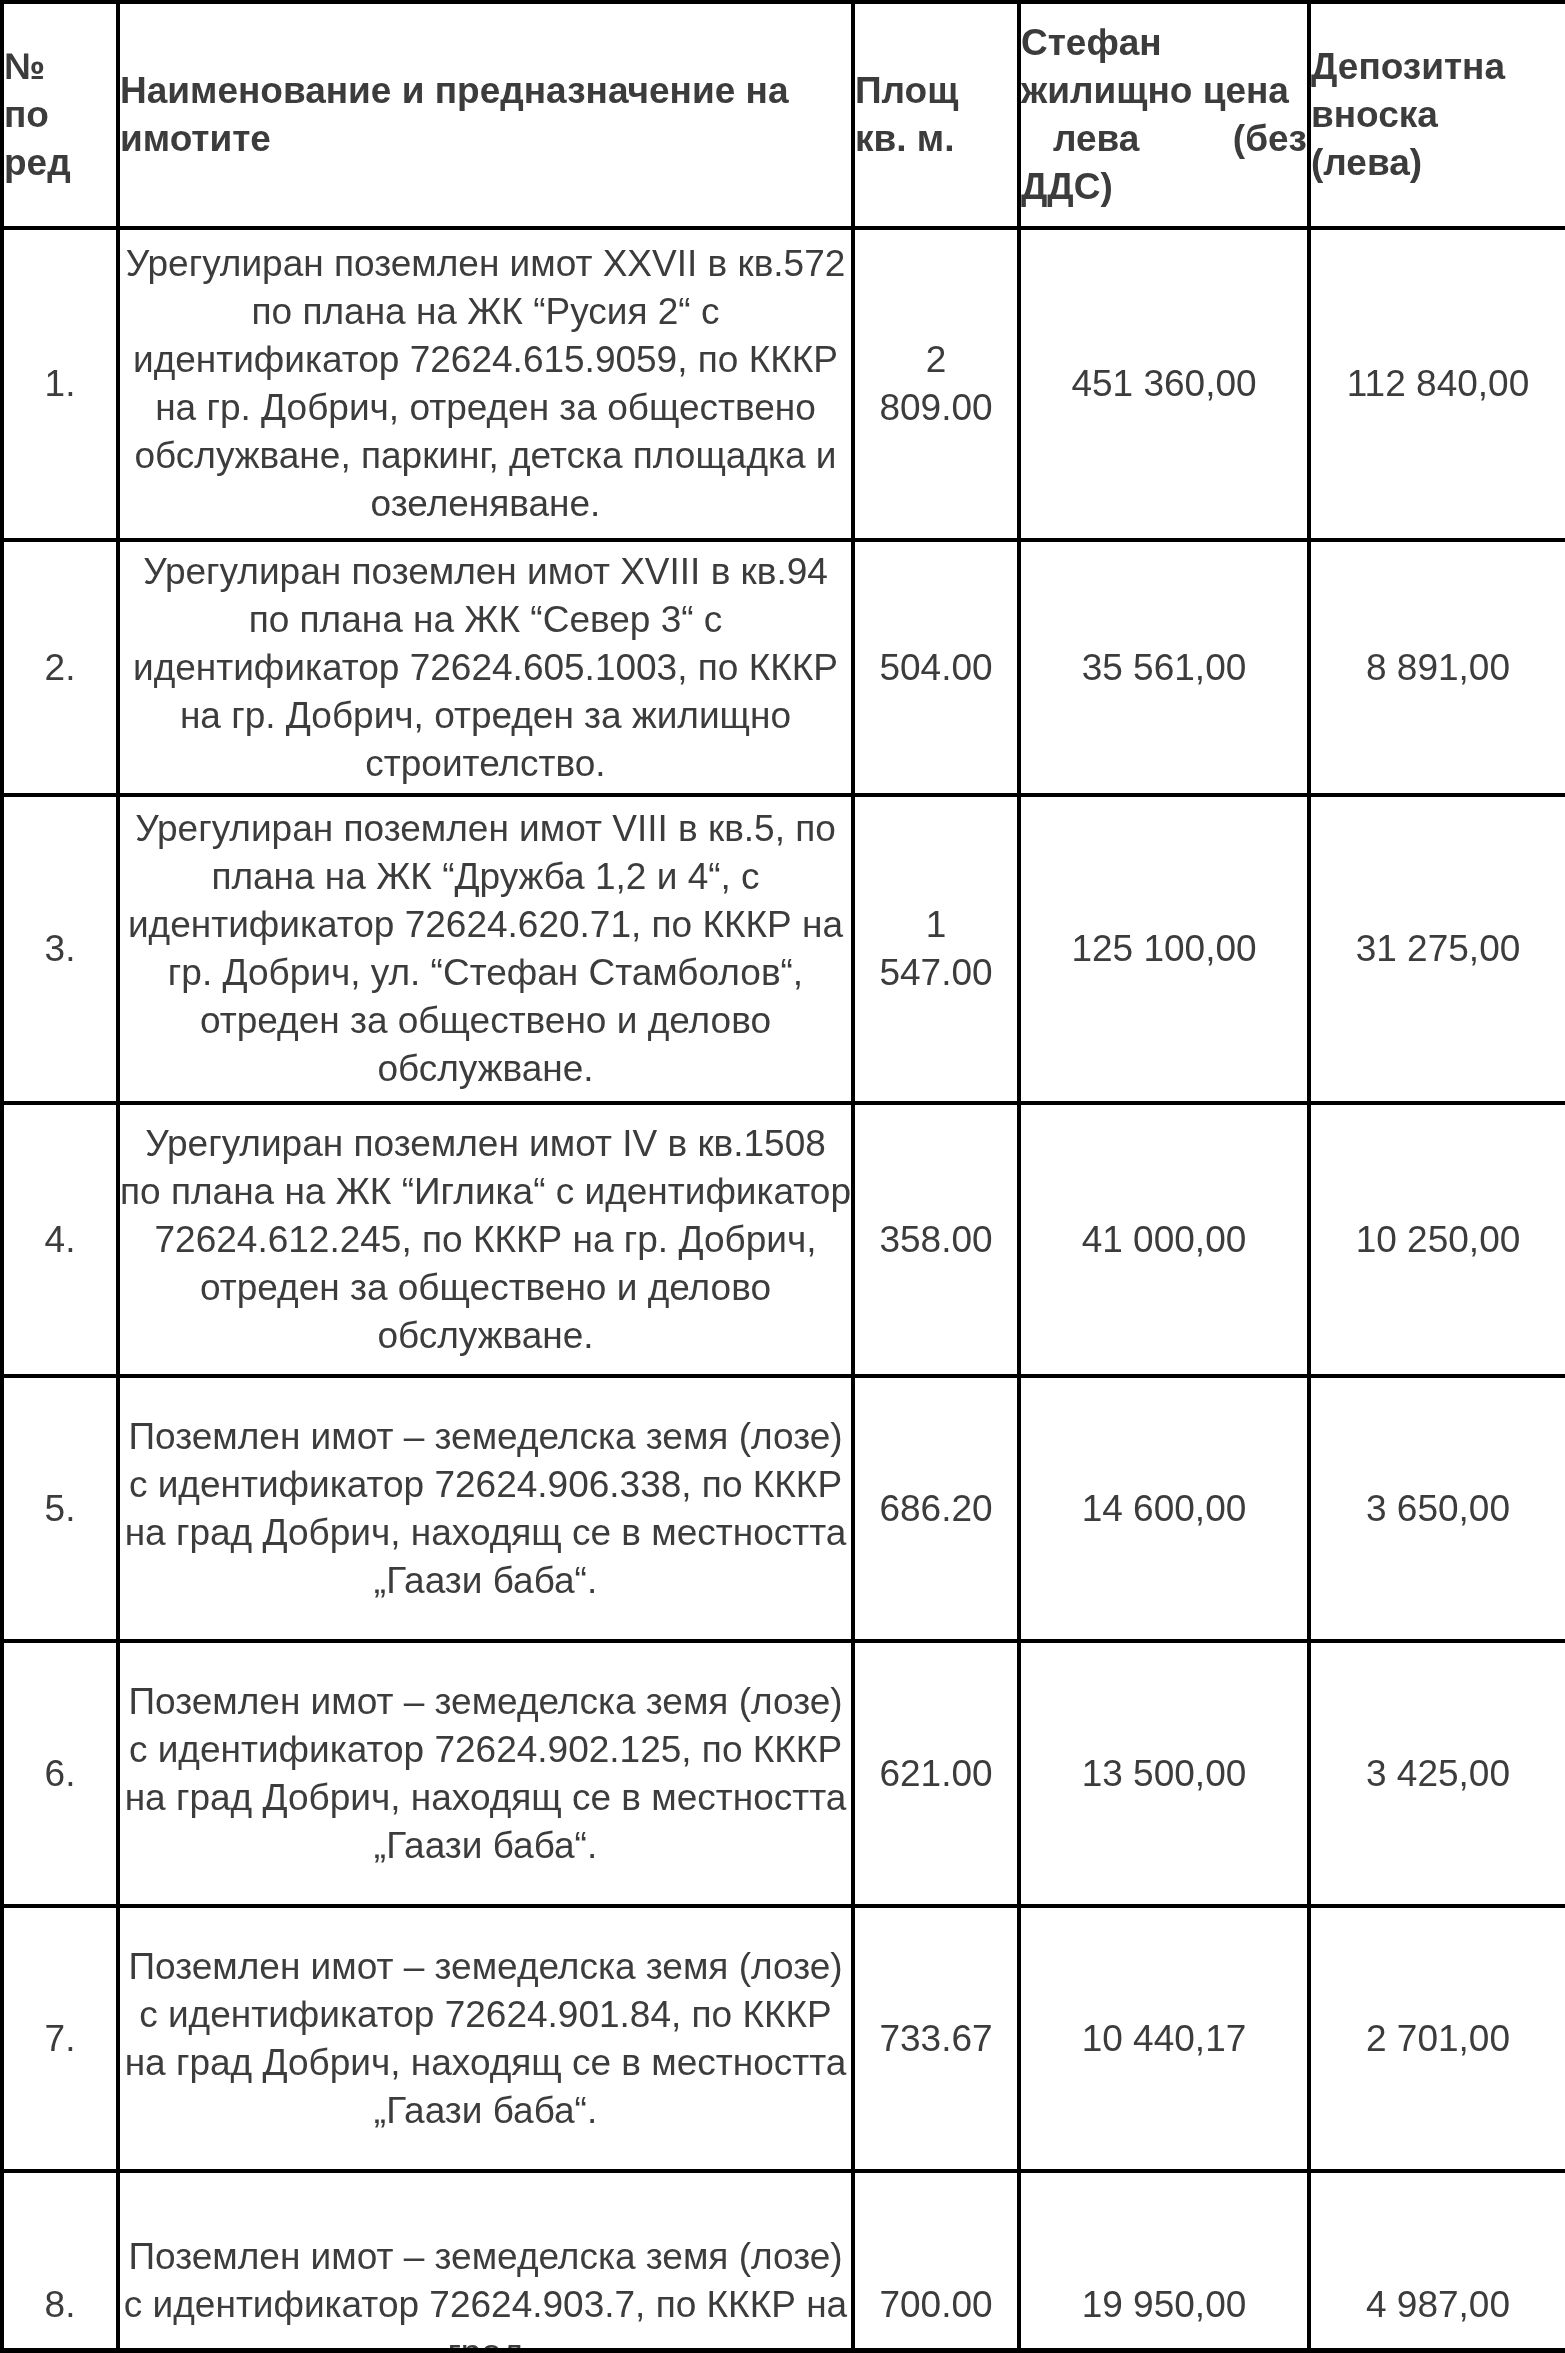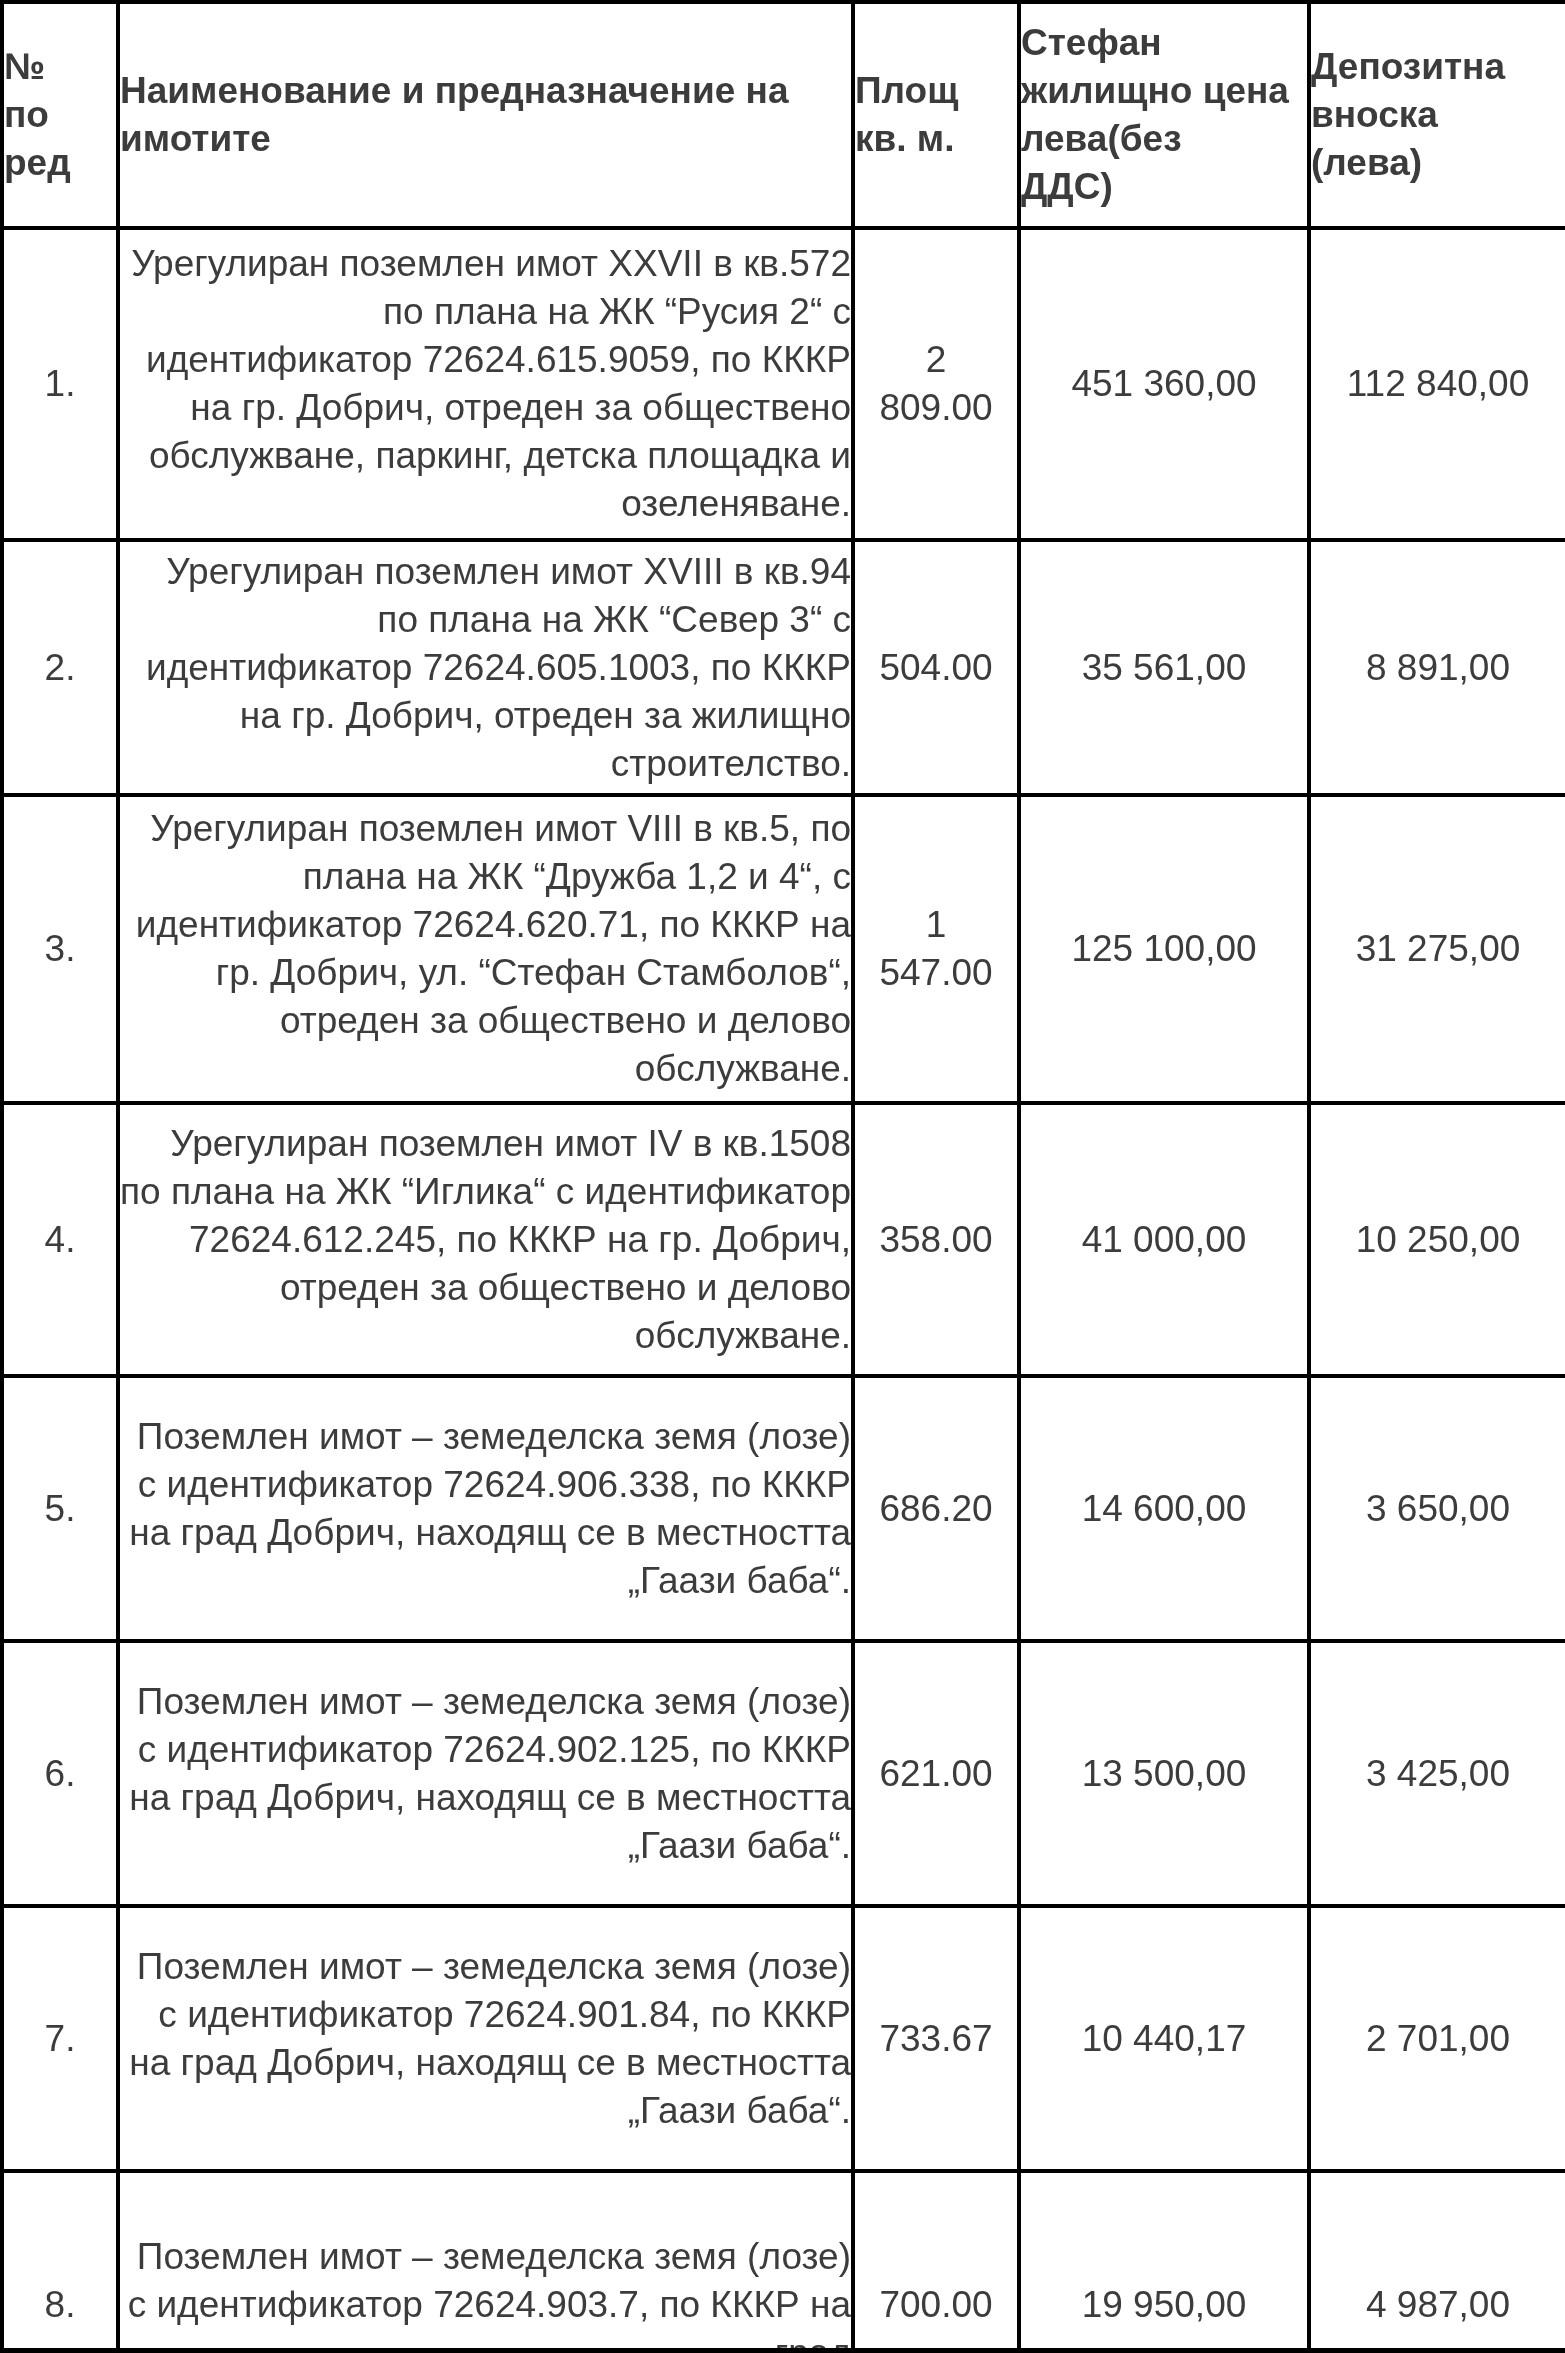--- a/index.html
+++ b/index.html
@@ -37,32 +37,33 @@
     font-weight: bold;
     text-align: left;
     padding: 11.6px 15px 11.6px 20px;
   }
   .preline { white-space: pre-line; }
   td.num-cell {
     text-align: center;
     vertical-align: middle;
   }
   td.desc-cell {
-    text-align: right;
+    text-align: center;
     vertical-align: top;
     padding: 16.6px 18px 13.3px 20px;
   }
   td.area-cell, td.price-cell, td.deposit-cell {
     text-align: center;
     vertical-align: middle;
     padding: 5px 8.3px;
   }
   .hdr-line3 {
     display: flex;
-    justify-content: flex-start;
+    justify-content: space-between;
+    padding-left: 32px;
   }
   .bottom-edge-line {
     position: absolute;
     left: 0;
     right: 0;
     bottom: 0;
     height: 5.8px;
     background: #000000;
   }
 </style>

